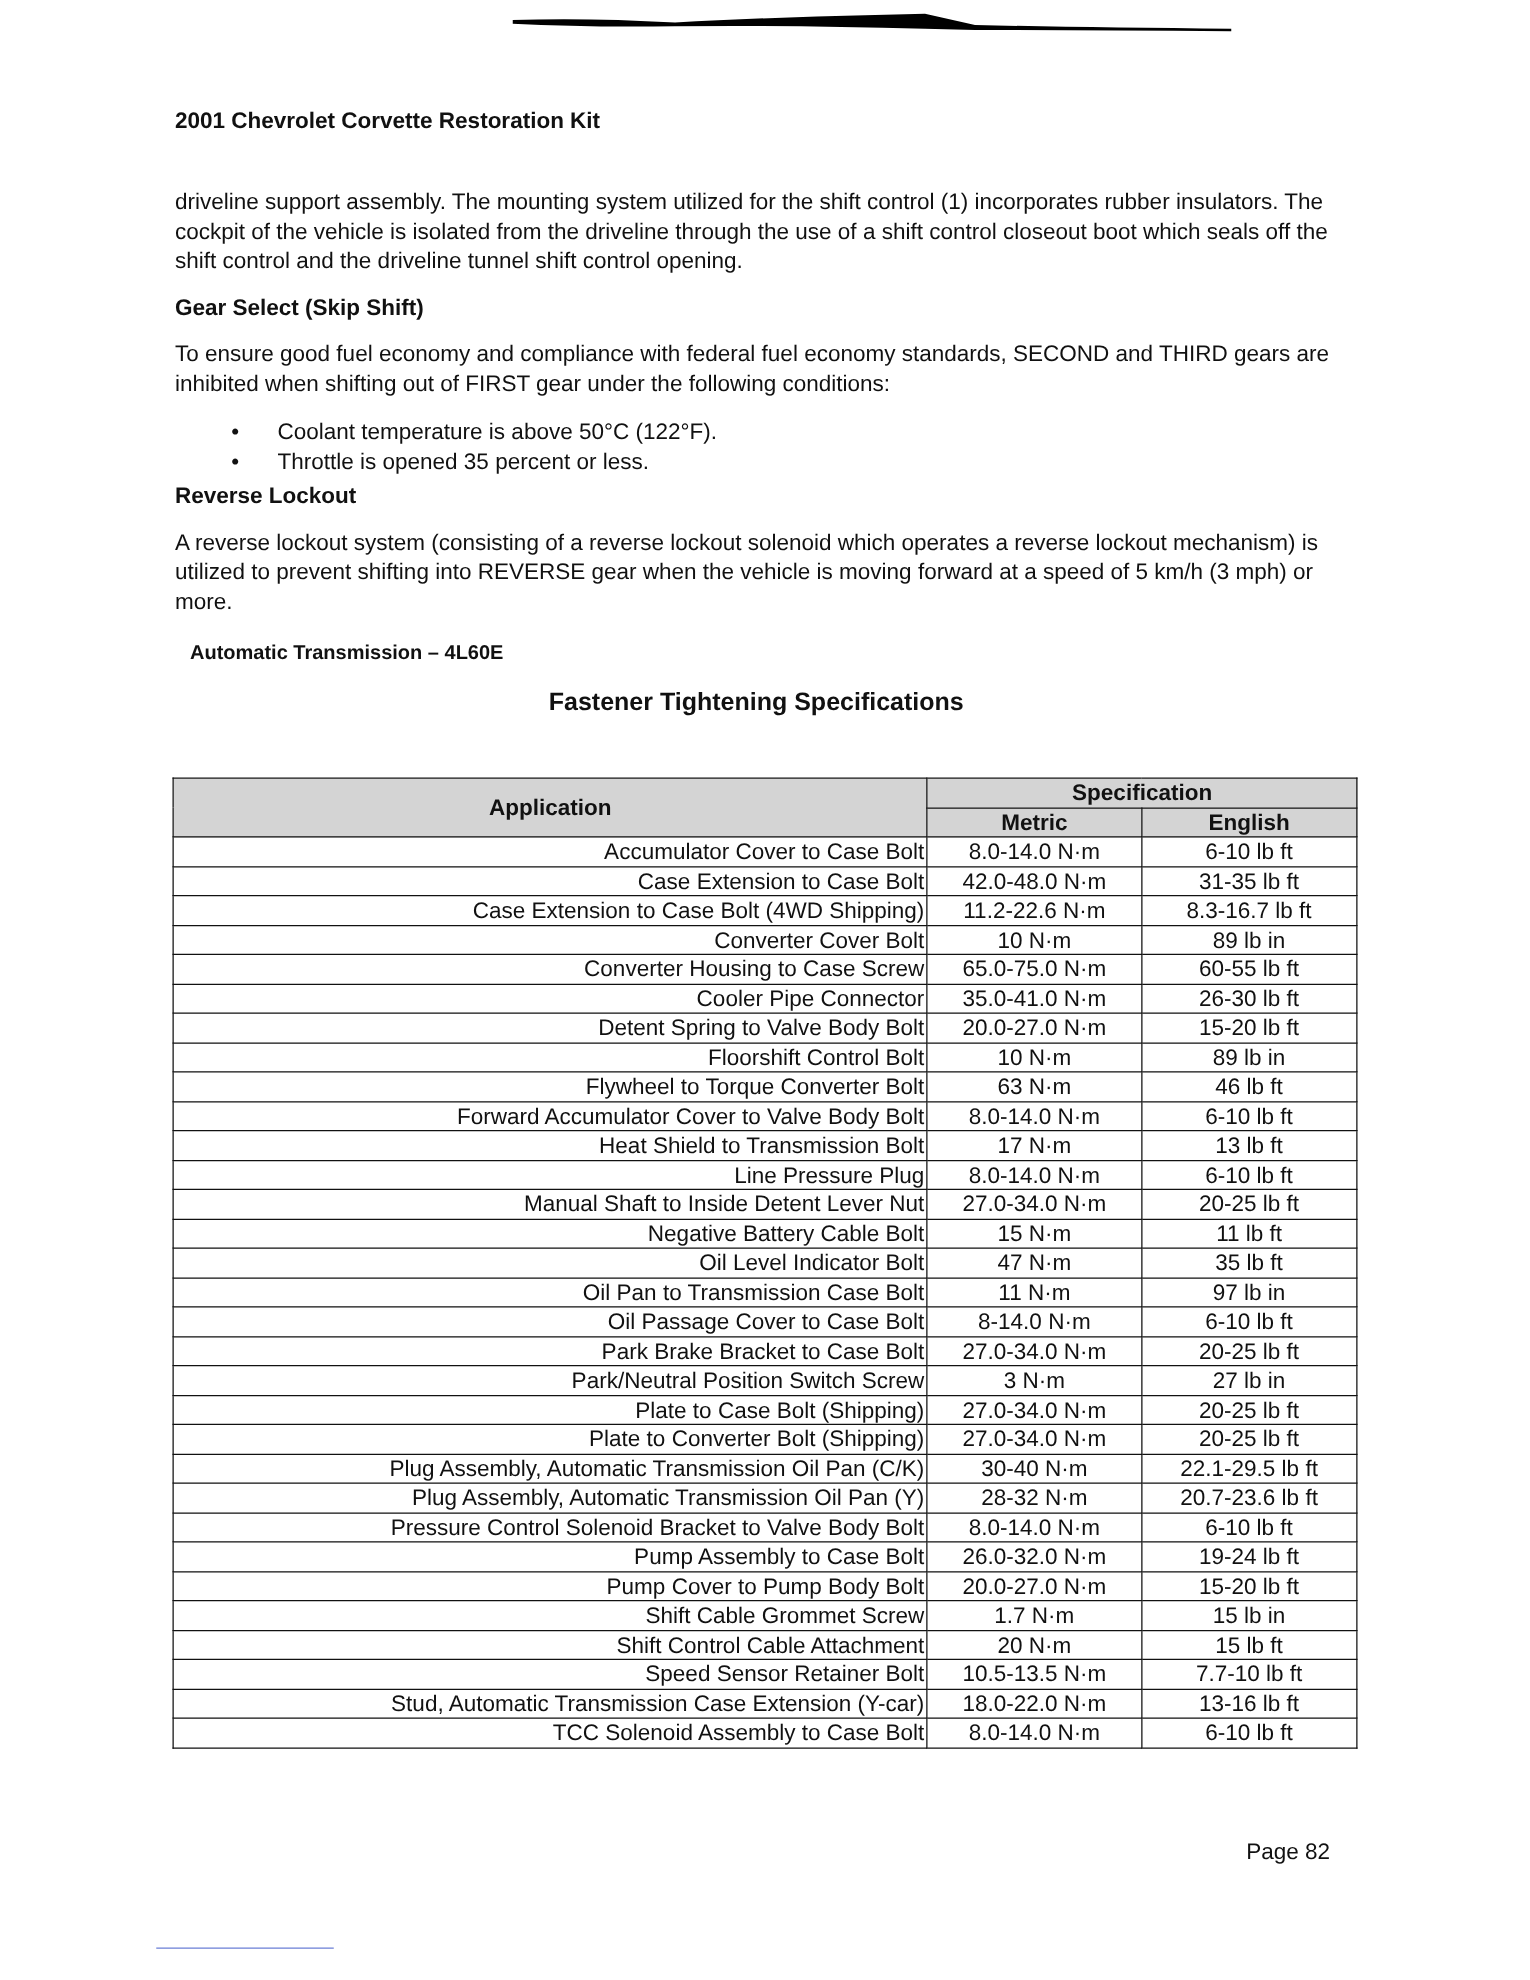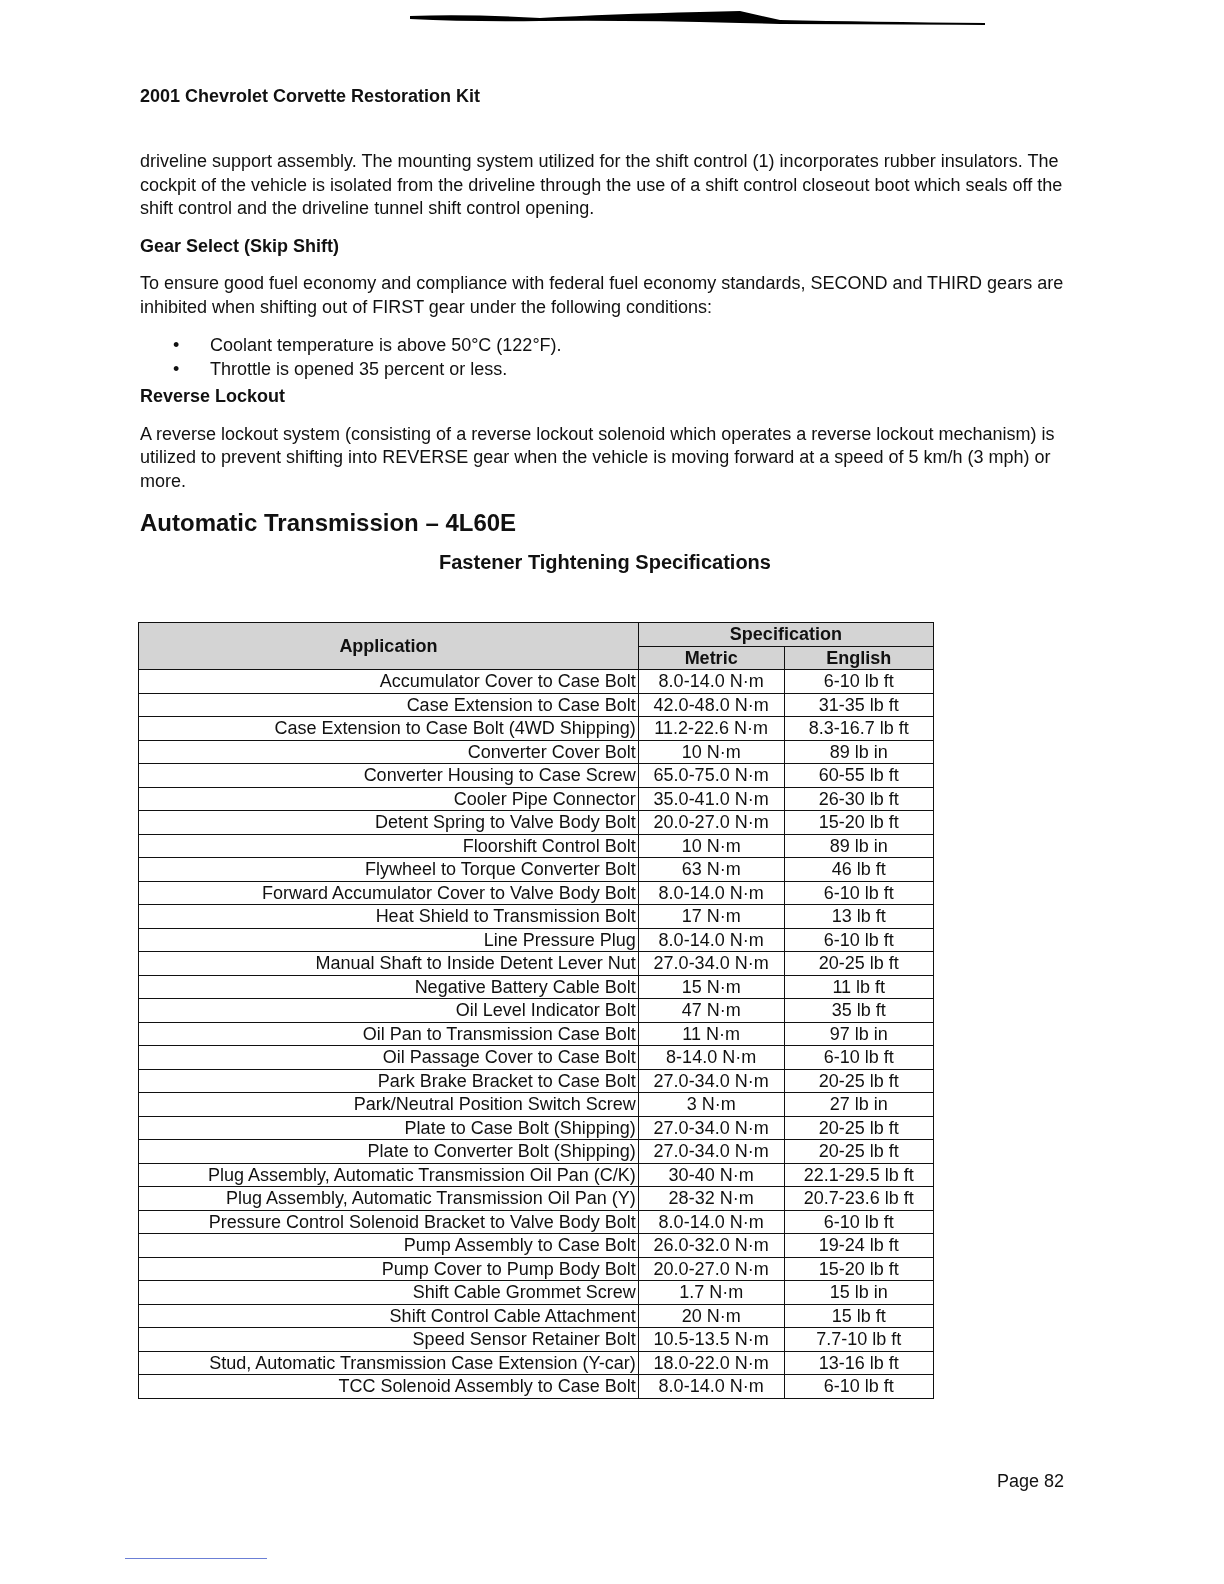--- a/index.html
+++ b/index.html
@@ -3,26 +3,26 @@
 <meta charset="utf-8">
 <style>
   html, body { margin: 0; padding: 0; background: #ffffff; }
   body { width: 1224px; height: 1584px; position: relative; overflow: hidden;
          font-family: "Liberation Sans", sans-serif; color: #111; }
   .scan-mark { position: absolute; left: 410px; top: 10px; width: 580px; height: 18px; }
   .running-header { position: absolute; left: 140px; top: 86px; font-size: 18px; font-weight: bold; }
   .content { position: absolute; left: 140px; top: 150px; width: 930px; font-size: 18px; line-height: 23.5px; }
   .content p { margin: 0 0 14px 0; }
   .h3 { font-weight: bold; font-size: 18px; margin: 0 0 14px 0; }
-  .h2 { font-weight: bold; font-size: 24px; margin: 18px 0 16px 0; }
+  .h2 { font-weight: bold; font-size: 16px; margin: 18px 0 16px 12px; }
   .h3b { font-weight: bold; font-size: 20px; margin: 0 0 12px 0; text-align: center; }
   ul.bullets { margin: 0 0 4px 0; padding-left: 70px; list-style: none; }
-  ul.bullets li { position: relative; line-height: 24px; }
+  ul.bullets li { position: relative; line-height: 24px; margin-left: 12px; }
   ul.bullets li::before { content: "\2022"; position: absolute; left: -37px; }
-  table.spec { position: absolute; left: 138px; top: 622px; width: 796px; border-collapse: collapse; font-size: 18px; }
+  table.spec { position: absolute; left: 138px; top: 622px; width: 948px; border-collapse: collapse; font-size: 18px; }
   table.spec th, table.spec td { border: 1.5px solid #111; padding: 0 2px; height: 22.5px; line-height: 22px; }
   table.spec th { background: #d4d4d4; font-weight: bold; text-align: center; }
   table.spec td.app { text-align: right; width: 580px; padding-left: 32px; }
   table.spec td.num { text-align: center; }
   table.spec col.c1 { width: 583px; } table.spec col.c2 { width: 174px; } table.spec col.c3 { width: 175px; }
   .page-num { position: absolute; left: 997px; top: 1471px; font-size: 18px; }
   .footer-line { position: absolute; left: 125px; top: 1558px; width: 142px; height: 1px; background: #6b7fd6; }
 </style>
 </head>
 <body>

